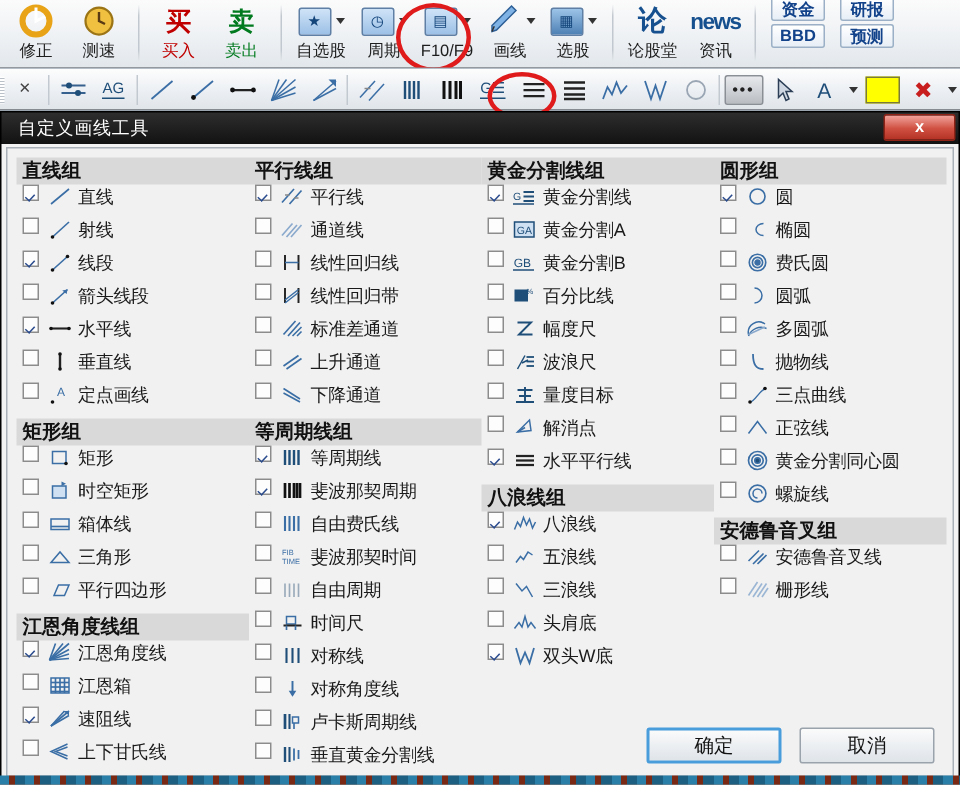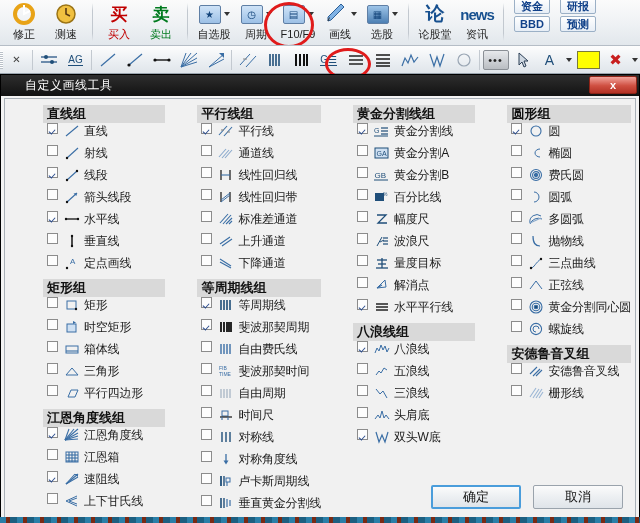--- a/index.html
+++ b/index.html
@@ -67,33 +67,33 @@
   
   #dialog{
     position:absolute;left:0;top:74px;width:640px;height:449px;
     background:#f3f3f3;box-sizing:border-box;overflow:hidden;
   }
   #dlg-titlebar{
     position:absolute;left:0;top:0;width:640px;height:22px;
     background:linear-gradient(#2f2f2f,#121212);
     display:flex;align-items:center;
   }
-  #dlg-title{color:#ffffff;font-size:12px;margin-left:25px;letter-spacing:.5px;}
+  #dlg-title{color:#ffffff;font-size:12px;margin-left:12px;letter-spacing:.5px;}
   #dlg-close{
     position:absolute;right:3px;top:2px;width:48px;height:18px;border-radius:2px;
     background:linear-gradient(#f2a49c,#cf4f41 55%,#b33225);
     border:1px solid #8d2317;display:flex;align-items:center;justify-content:center;
     color:#fff;font-size:11px;font-weight:bold;box-sizing:border-box;
   }
   #dlg-body{
     position:absolute;left:4px;top:24px;width:632px;height:420px;
     background:#f1f1f1;border:1px solid #a9b0b7;box-sizing:border-box;
   }
   #cols{position:absolute;left:6px;top:4px;width:620px;height:378px;display:flex;}
-  .col{width:155px;position:relative;margin-left:32px;}
+  .col{width:155px;position:relative;}
   .grp-hdr{
     height:18px;background:#d9d9d9;display:flex;align-items:center;
     font-size:13px;font-weight:bold;color:#111;padding-left:4px;margin-top:2px;
     box-sizing:border-box;
   }
   .item{
     height:22px;display:flex;align-items:flex-start;padding-left:4px;box-sizing:border-box;
   }
   .cb{
     width:11px;height:11px;border:1px solid #8c8c8c;background:#fdfdfd;

